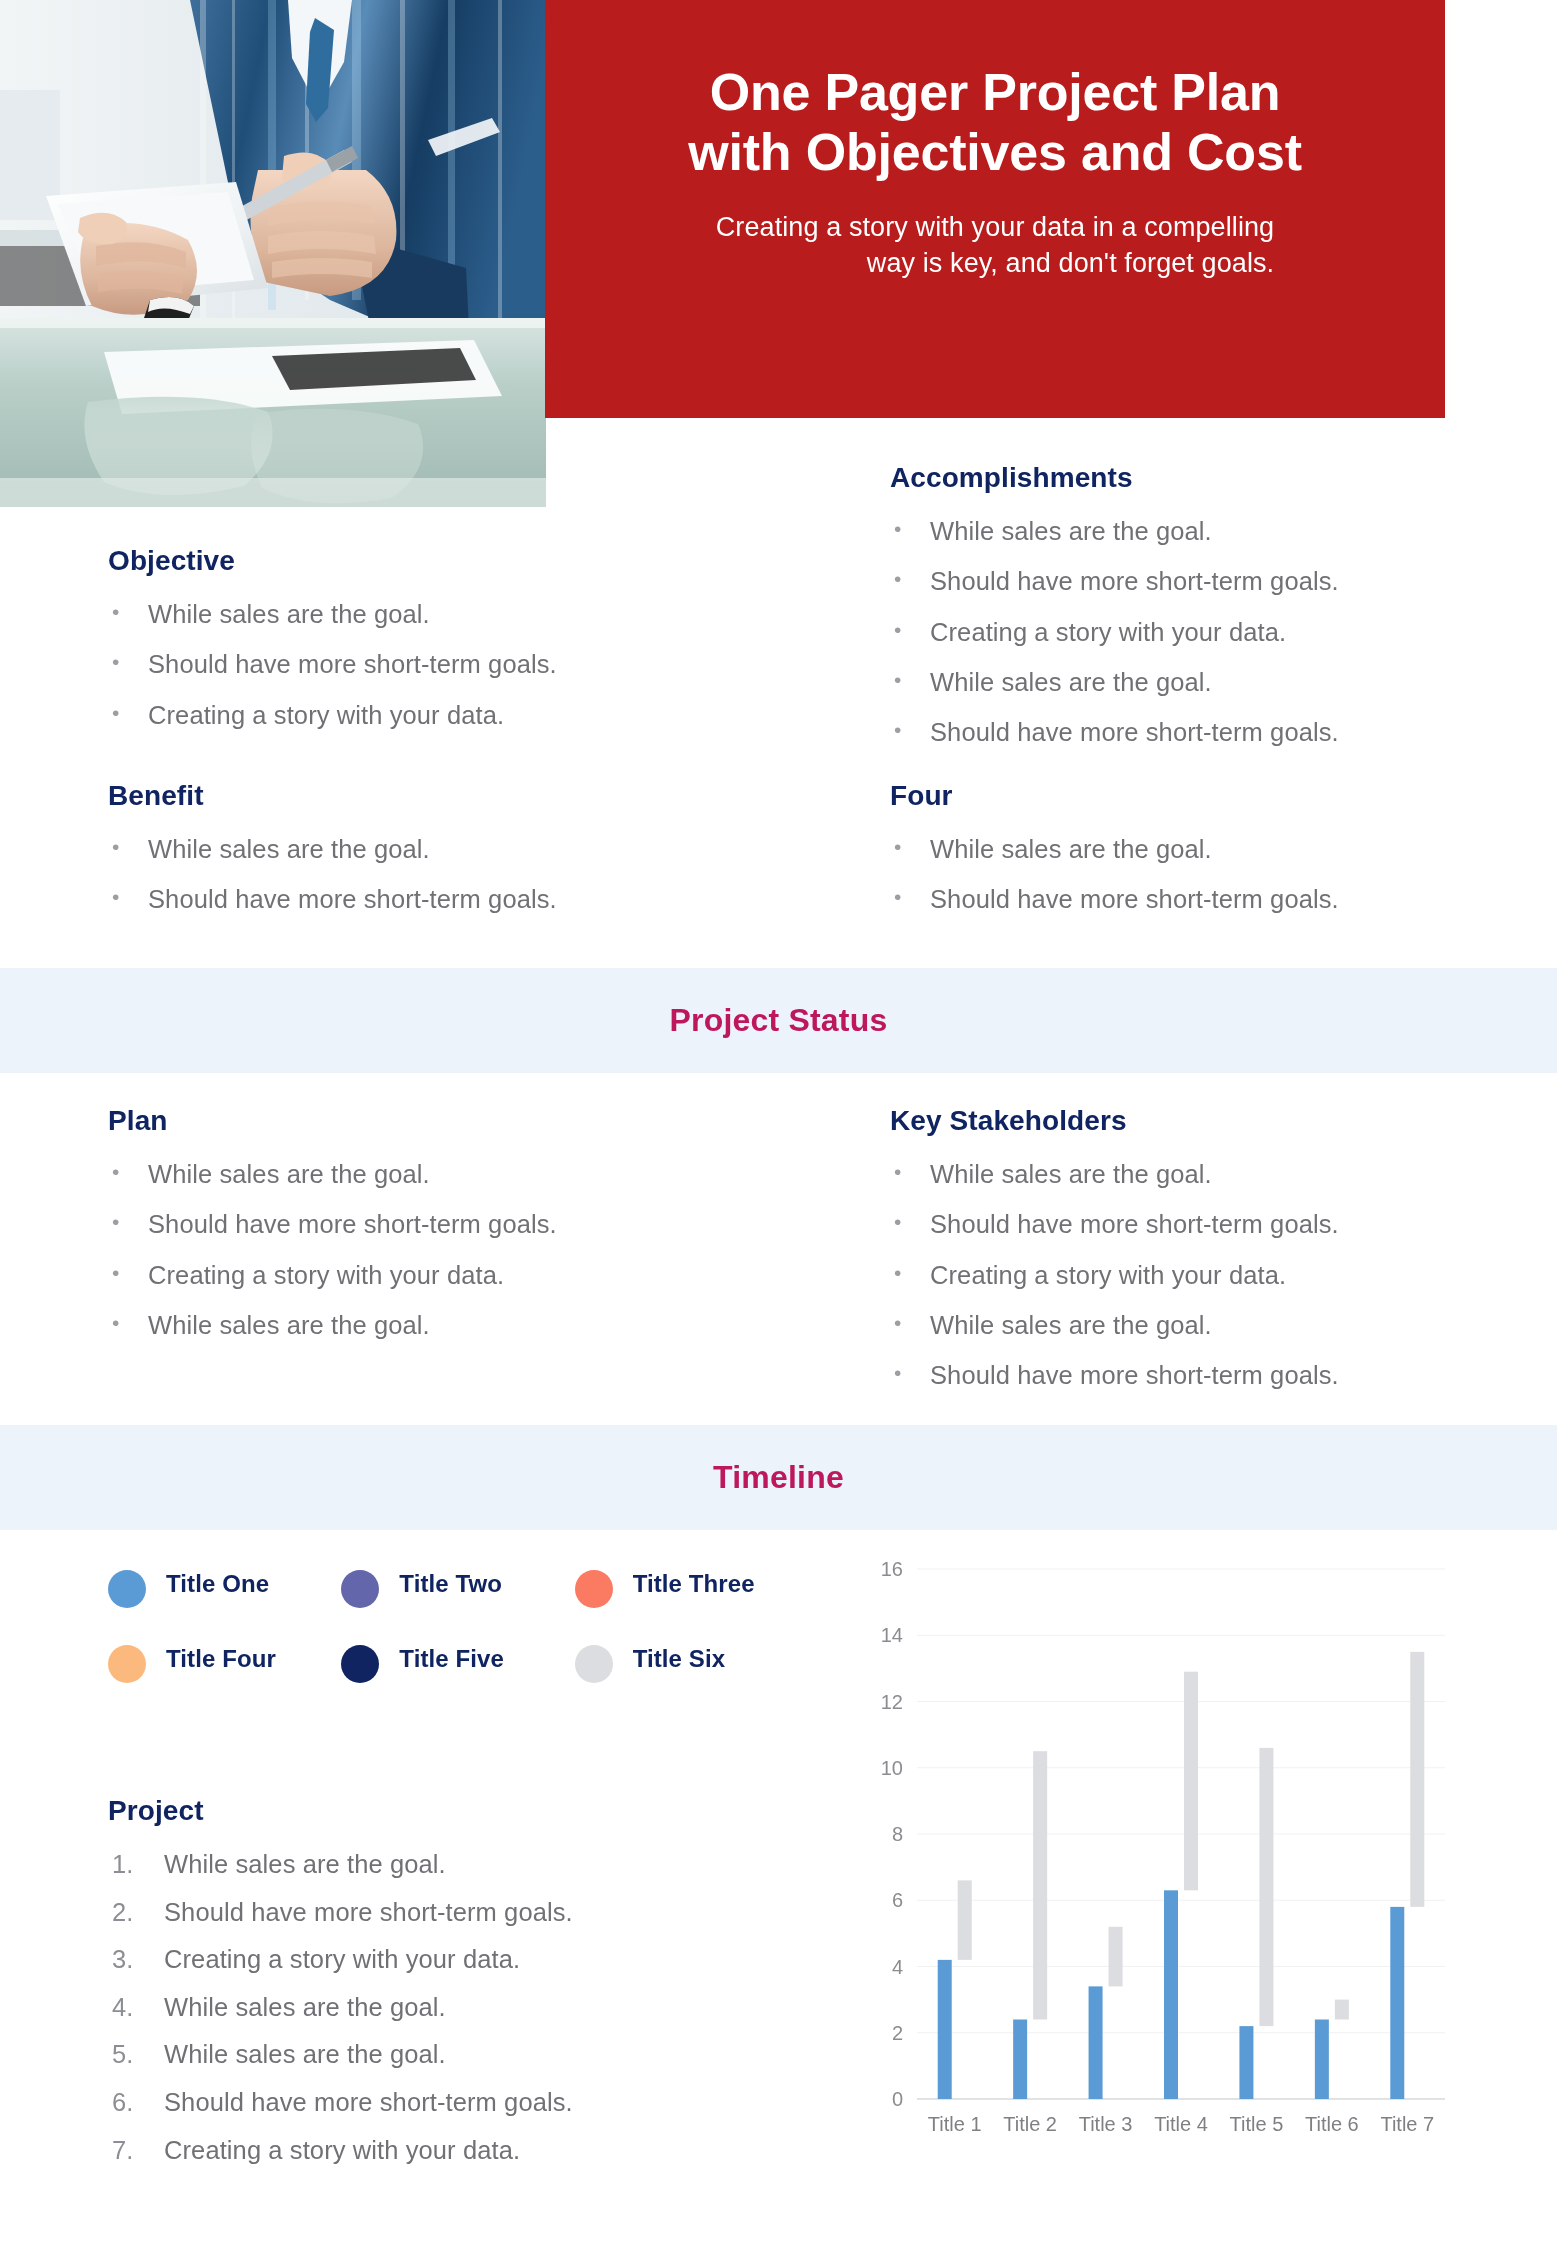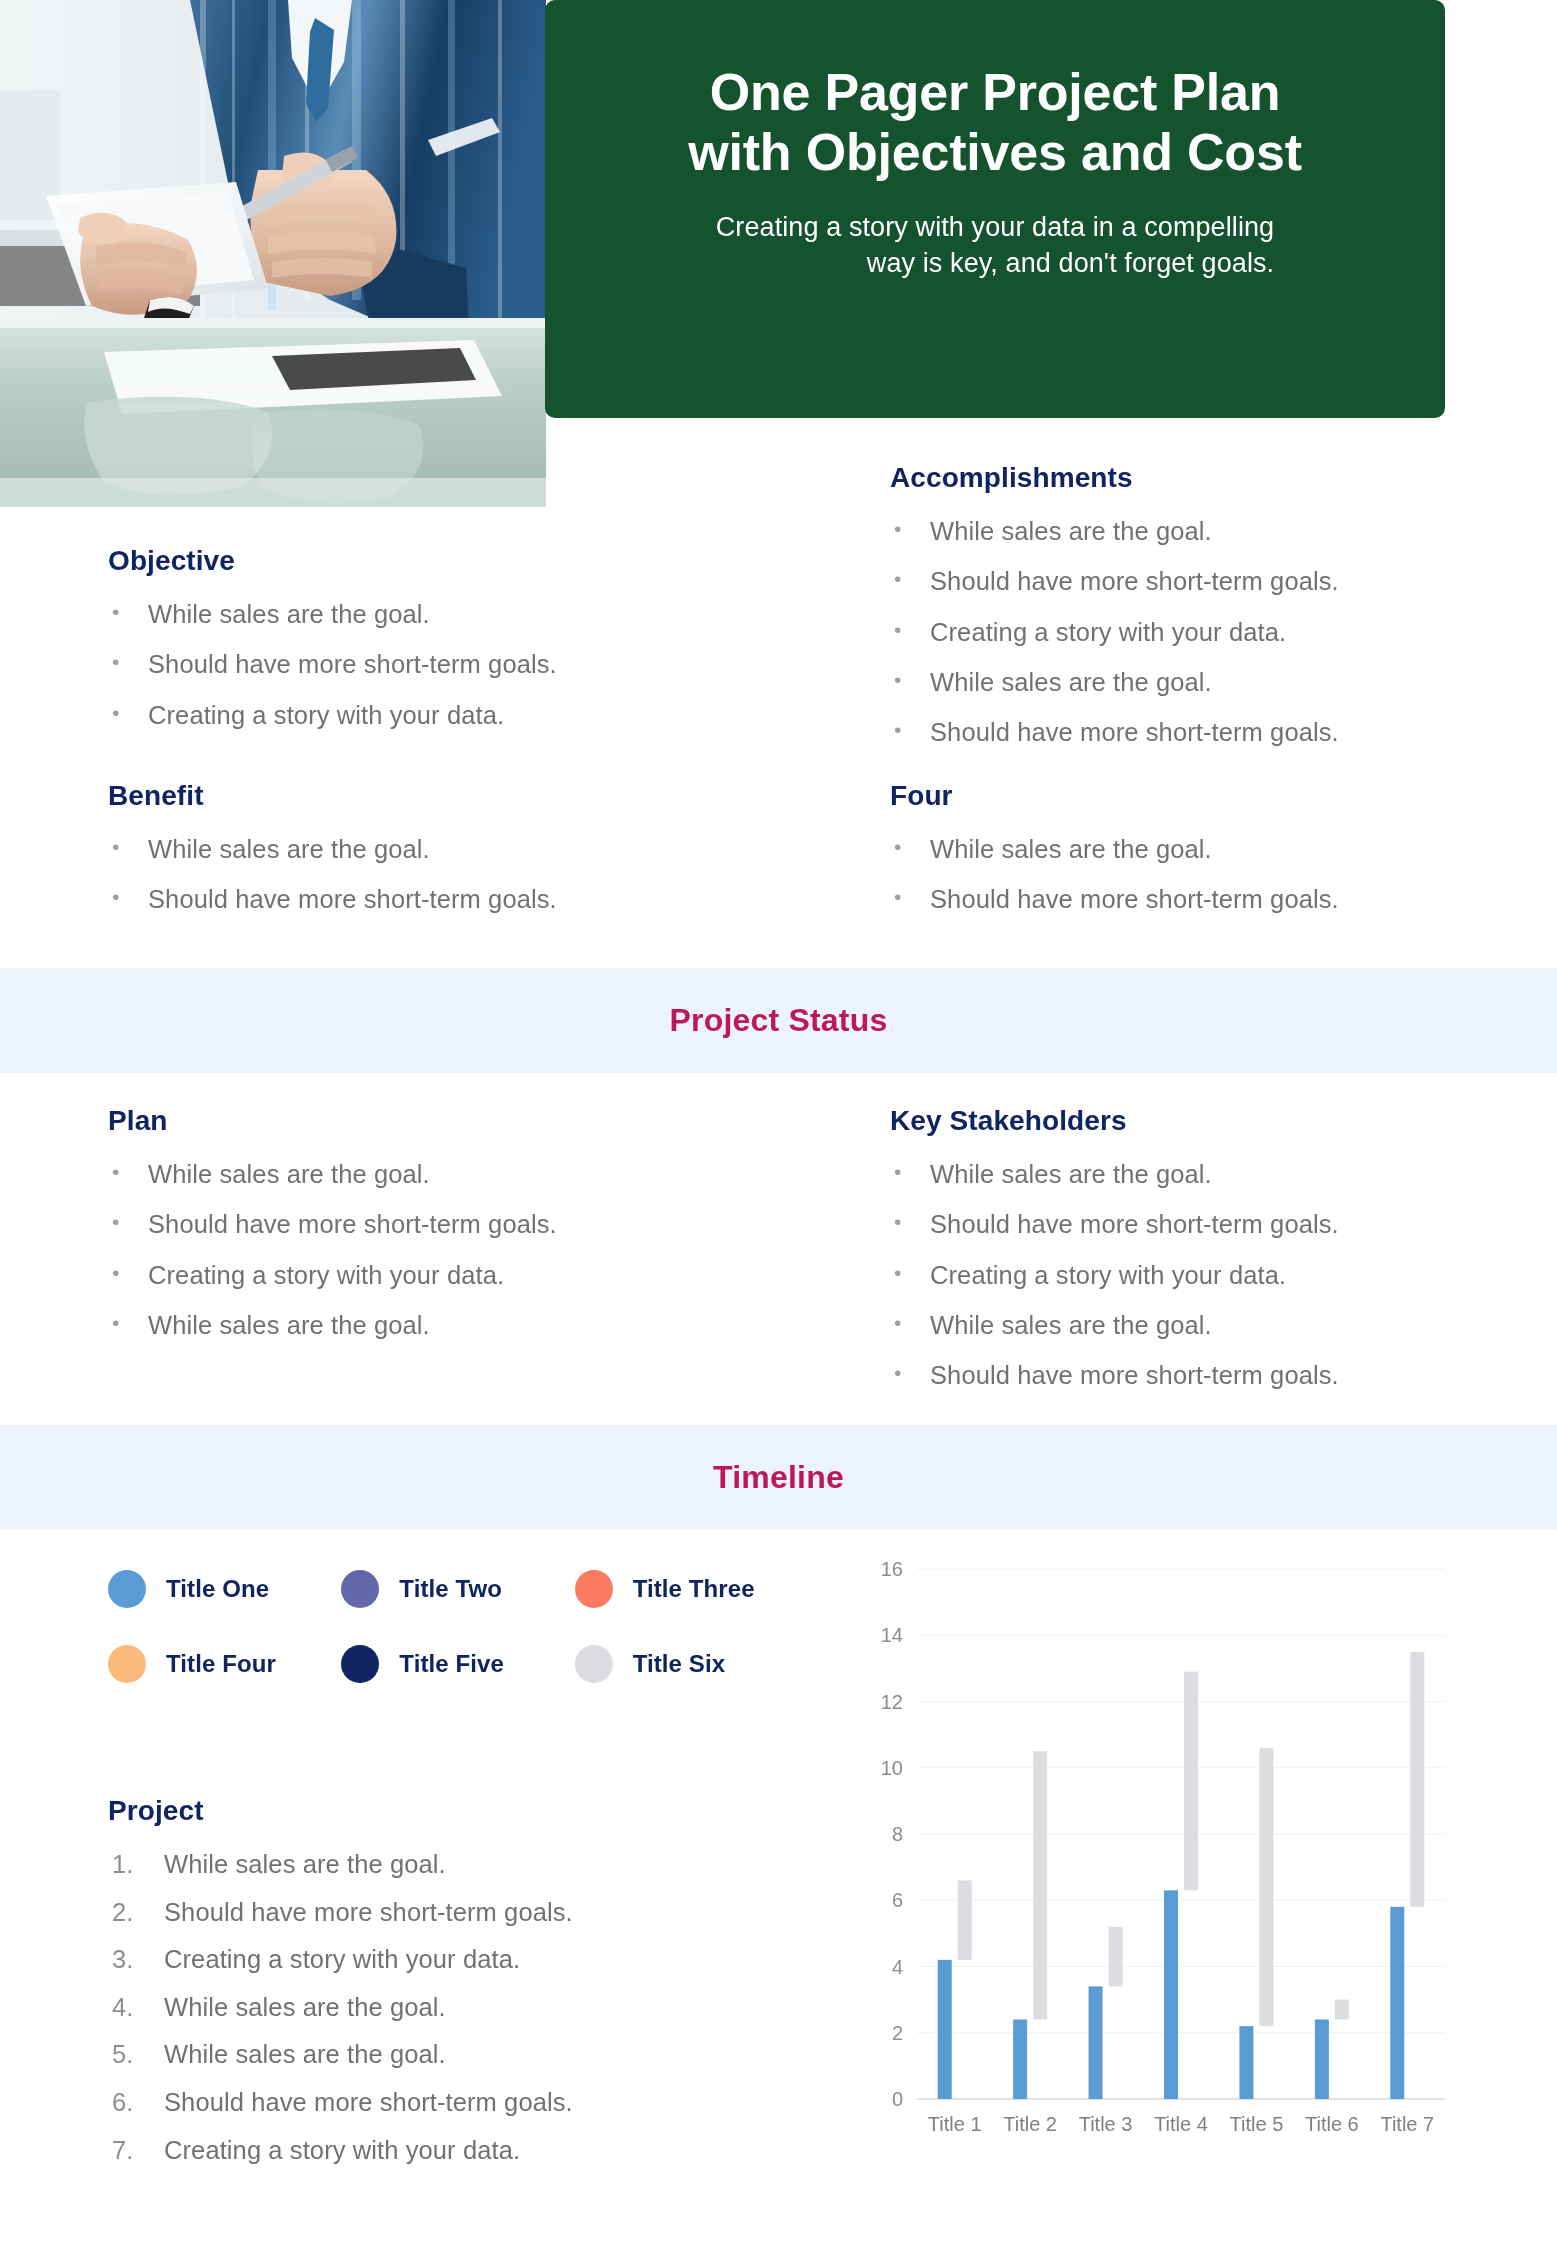--- a/index.html
+++ b/index.html
@@ -7,22 +7,21 @@
     width: 1557px; height: 2249px;
     background: #ffffff;
     font-family: "Liberation Sans", sans-serif;
     overflow: hidden;
   }
   .page { position: relative; width: 1557px; height: 2249px; background:#fff; }
 
   
   .header-band {
     position: absolute; left: 545px; top: 0; width: 900px; height: 418px;
-    background: #14532d;
-    border-radius: 10px;
+    background: #b91c1c;
   }
   .header-inner {
     position: absolute; left: 0; top: 0; width: 100%; height: 100%;
     display: flex; flex-direction: column; align-items: center;
     justify-content: flex-start; padding: 62px 74px 0 74px;
   }
   .hdr-title {
     color: #ffffff; font-size: 52px; font-weight: 700; line-height: 1.16;
     text-align: center; letter-spacing: -0.2px;
   }
@@ -79,21 +78,21 @@
   .band-status   { top: 968px;  height: 105px; }
   .band-timeline { top: 1425px; height: 105px; }
 
   
   .col-cost   { position:absolute; left:108px; top:1105px; width:660px; }
   .col-stake  { position:absolute; left:890px; top:1105px; width:620px; }
 
   
   .legend { position:absolute; left:108px; top:1570px; width:700px; }
   .legend-row { display:flex; margin-bottom: 37px; }
-  .legend-item { display:flex; align-items:center; width: 272px; }
+  .legend-item { display:flex; width: 272px; }
   .legend-dot { width:38px; height:38px; border-radius:50%; flex:0 0 38px; }
   .legend-label {
     color:#0f2460; font-size: 24px; font-weight: 700;
     margin-left: 20px; letter-spacing:0.1px; white-space: nowrap;
   }
 
   
   .project-block { position:absolute; left:108px; top:1795px; width:700px; }
 
   

